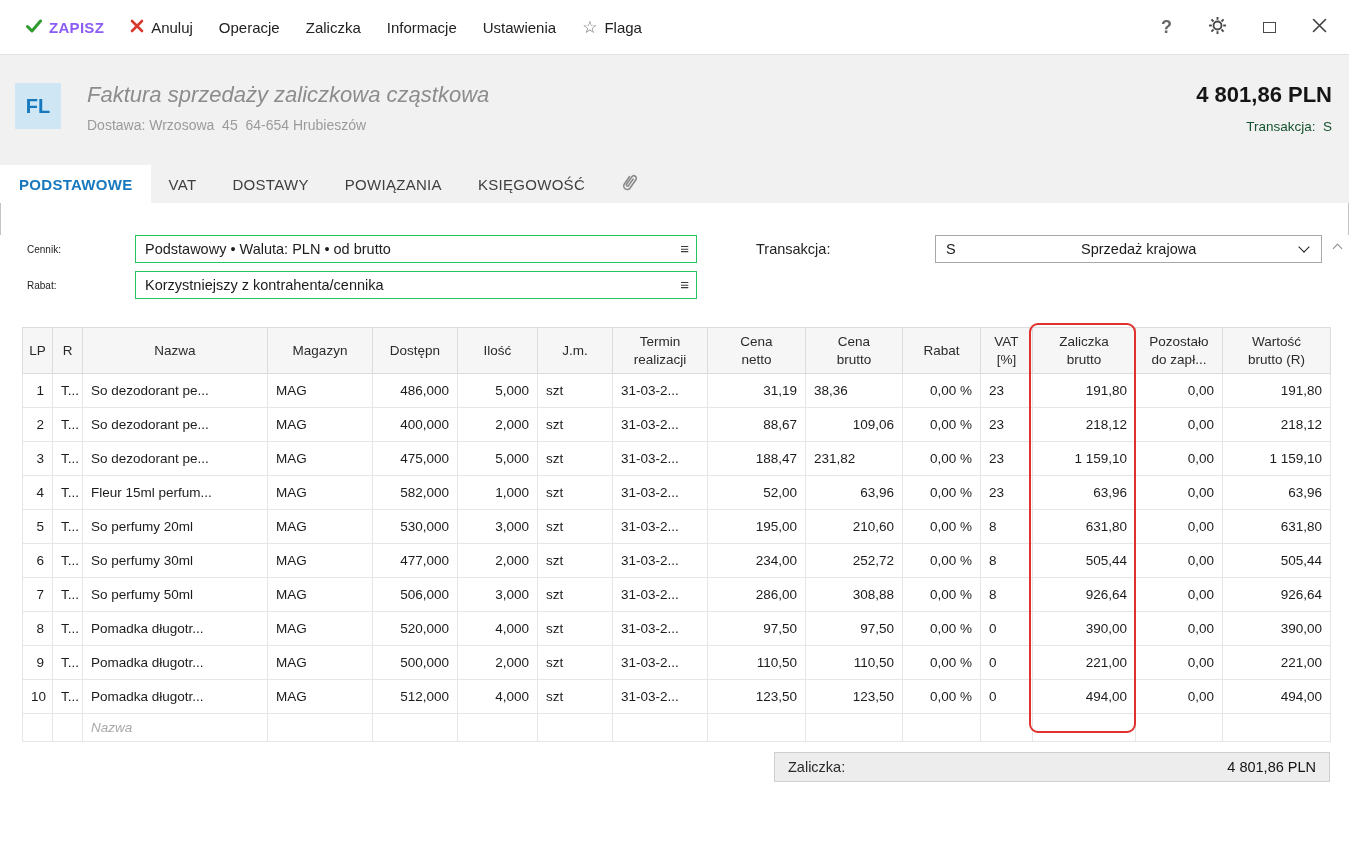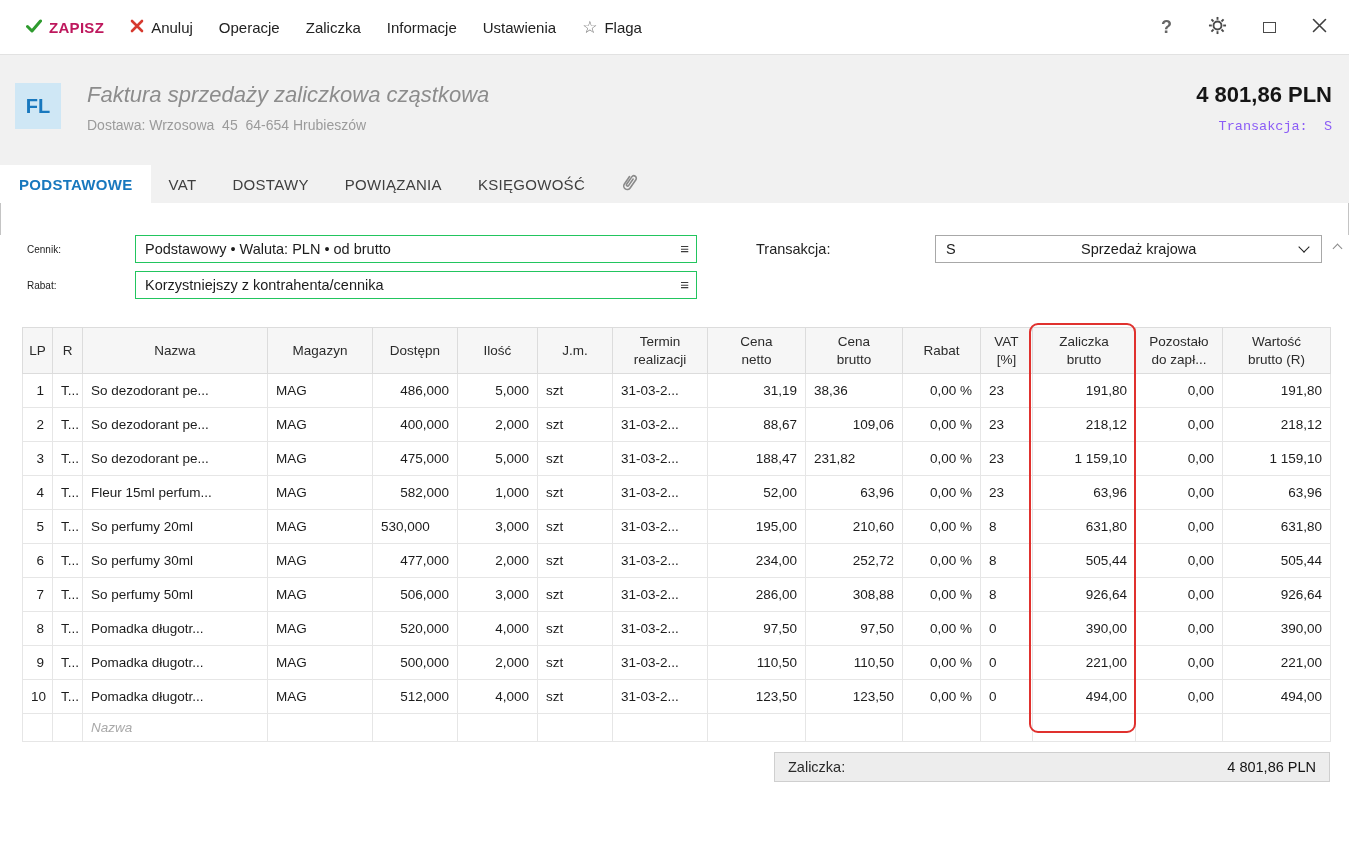--- a/index.html
+++ b/index.html
@@ -7,37 +7,37 @@
     font-family:"Liberation Sans","DejaVu Sans",sans-serif; color:#1c1c1c; }
   .window { position:relative; width:1349px; height:868px; background:#fff;
     box-shadow: inset 0 0 0 1px #c4c4c4; }
 
   
   .toolbar { display:flex; align-items:center; justify-content:space-between;
     height:55px; background:#fff; border-bottom:1px solid #e2e2e2; padding:0 16px; }
   .tb-left { display:flex; align-items:center; gap:6px; }
   .tb-item { display:flex; align-items:center; gap:7px; border:none; background:transparent;
     font:15px "Liberation Sans",sans-serif; color:#222; padding:6px 10px; cursor:pointer; }
-  .tb-item.save span.txt { color:#be185d; font-weight:bold; letter-spacing:0.3px; }
+  .tb-item.save span.txt { color:#8b5cf6; font-weight:bold; letter-spacing:0.3px; }
   .tb-right { display:flex; align-items:center; gap:36px; padding-right:6px; }
   .win-btn { border:none; background:transparent; cursor:pointer; display:flex; align-items:center; }
   .help-q { font-size:18px; font-weight:bold; color:#666; }
   .max-rect { width:13px; height:11px; border:1.7px solid #4a4a4a; }
   .star { font-size:17px; color:#6f6f6f; line-height:1; }
 
   
   .doc-header { position:relative; height:110px; background:#f1f1f1; display:flex; padding:0 17px 0 15px; }
   .badge { width:46px; height:46px; margin-top:28px; background:#cfe7f5; color:#1878be;
     font-size:20px; font-weight:bold; display:flex; align-items:center; justify-content:center; }
   .header-main { margin-left:26px; margin-top:27px; flex:1; min-width:0; }
   .doc-title { font-size:22px; font-style:italic; color:#8c8c8c; }
   .doc-subtitle { margin-top:9px; font-size:14px; color:#9b9b9b; white-space:pre; }
   .header-right { margin-top:27px; text-align:right; }
   .amount { font-size:22px; font-weight:bold; color:#151515; }
-  .transaction { margin-top:11px; font-size:13.5px; color:#8b5cf6; white-space:pre;font-family:Liberation Mono, monospace; }
+  .transaction { margin-top:11px; font-size:13.5px; color:#14532d; white-space:pre; }
 
   
   .tabbar { display:flex; align-items:stretch; height:38px; background:#f1f1f1; }
   .tab { border:none; background:transparent; padding:0 18px; font:15px "Liberation Sans",sans-serif;
     color:#3f3f3f; letter-spacing:0.3px; cursor:pointer; }
   .tab.active { background:#fff; color:#1878be; font-weight:bold;padding-left:19px; }
   .clip-btn { border:none; background:transparent; margin-left:16px; cursor:pointer; display:flex; align-items:center; }
 
   
   .content { position:relative; background:#fff; height:665px; }
@@ -313,21 +313,21 @@
               <td style="text-align: left;">23</td>
               <td style="text-align: right;">63,96</td>
               <td style="text-align: right;">0,00</td>
               <td style="text-align: right;">63,96</td>
             </tr>
             <tr>
               <td style="text-align: right;">5</td>
               <td style="text-align: left;">T...</td>
               <td style="text-align: left;">So perfumy 20ml</td>
               <td style="text-align: left;">MAG</td>
-              <td style="">530,000</td>
+              <td style="text-align: right;">530,000</td>
               <td style="text-align: right;">3,000</td>
               <td style="text-align: left;">szt</td>
               <td style="text-align: left;">31-03-2...</td>
               <td style="text-align: right;">195,00</td>
               <td style="text-align: right;">210,60</td>
               <td style="text-align: right;">0,00 %</td>
               <td style="text-align: left;">8</td>
               <td style="text-align: right;">631,80</td>
               <td style="text-align: right;">0,00</td>
               <td style="text-align: right;">631,80</td>

